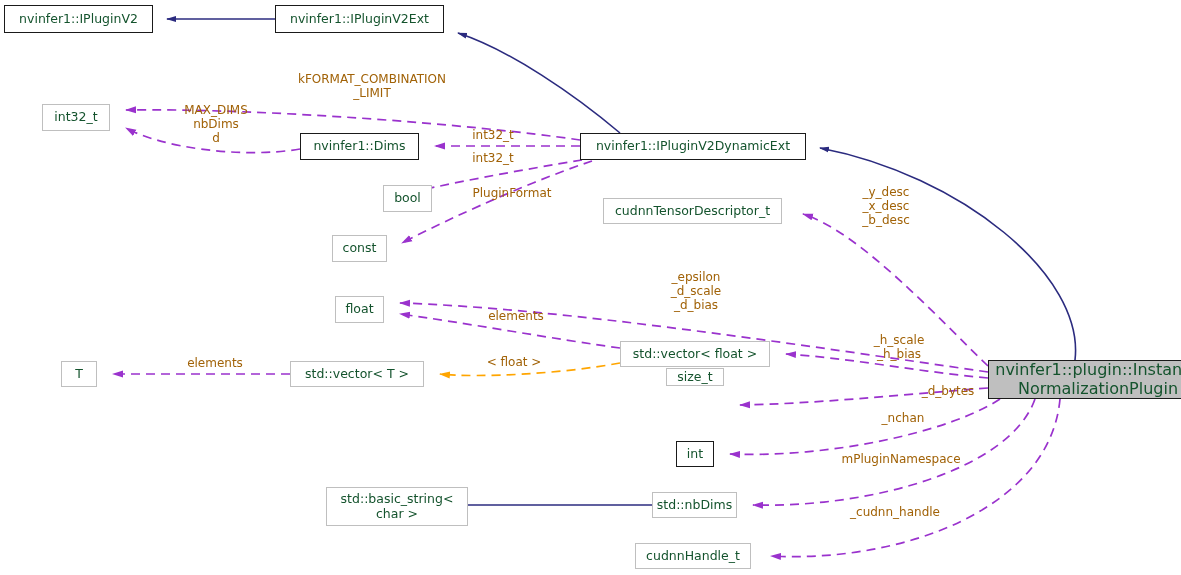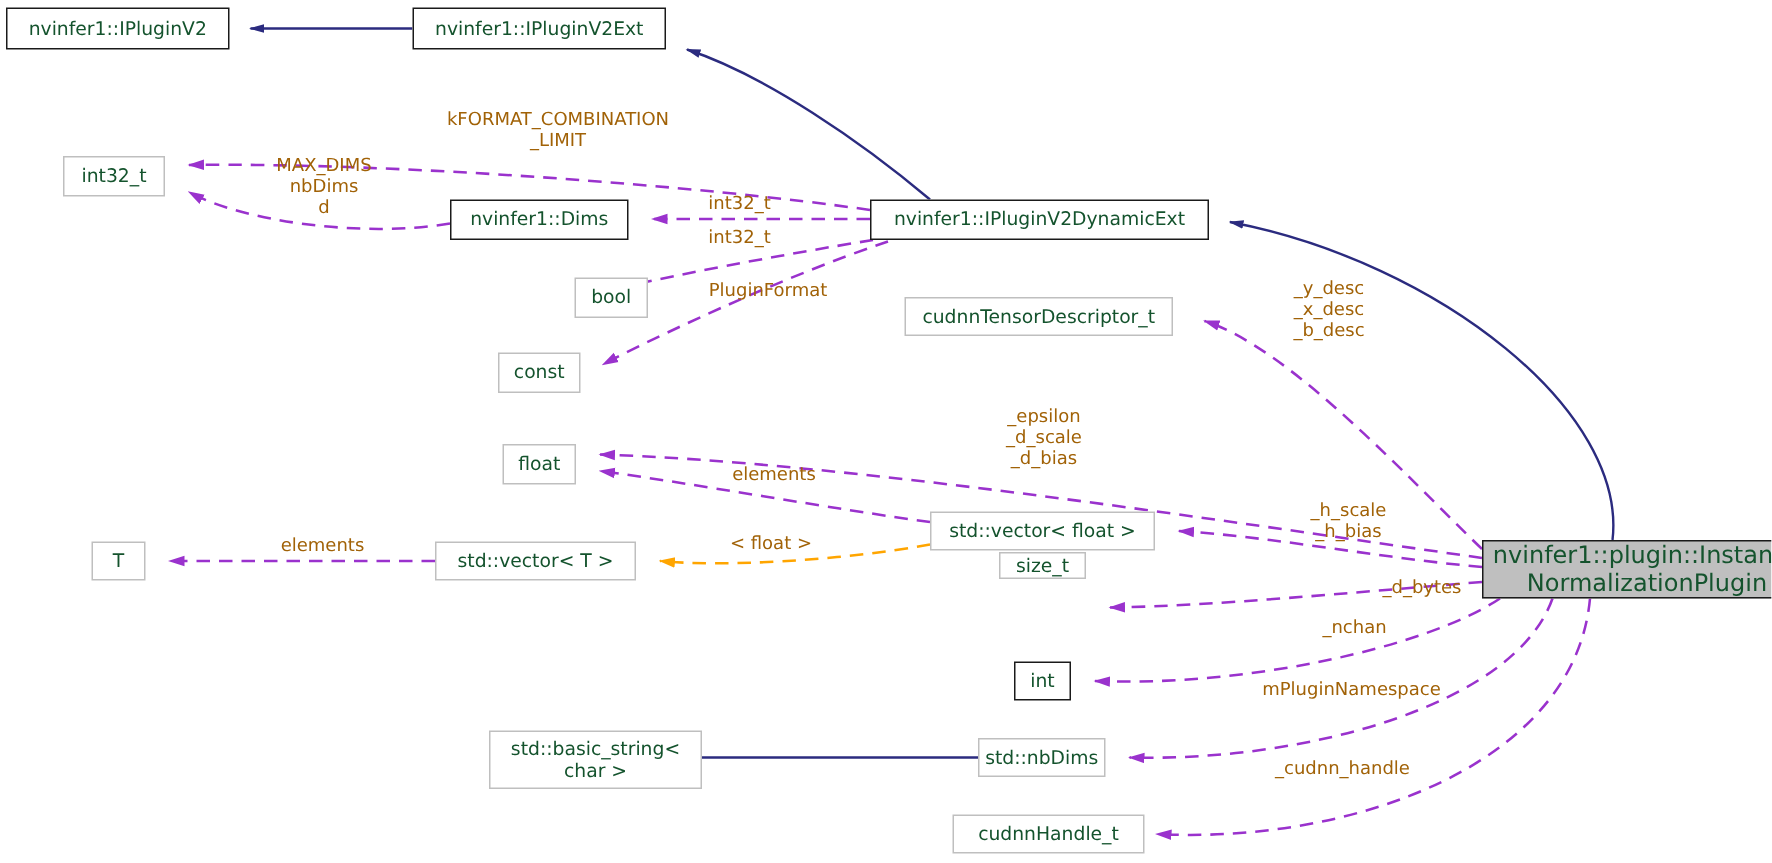--- a/index.html
+++ b/index.html
@@ -114,21 +114,21 @@
   <div class="node thin" style="left:620px;top:341px;width:150px;height:26px;">std::vector&lt; float &gt;</div>
   <div class="node thin" style="left:61px;top:361px;width:36px;height:26px;">T</div>
   <div class="node thin" style="left:290px;top:361px;width:134px;height:26px;">std::vector&lt; T &gt;</div>
   <div class="node filled" style="left:988px;top:360px;width:220px;height:39px;font-size:16px;">nvinfer1::plugin::Instance
 NormalizationPlugin</div>
   <div class="node thin" style="left:666px;top:368px;width:58px;height:18px;">size_t</div>
   <div class="node bold" style="left:676px;top:441px;width:38px;height:26px;">int</div>
   <div class="node thin" style="left:289px;top:487px;width:142px;height:39px;margin-left:37px;">std::basic_string&lt;
 char &gt;</div>
   <div class="node thin" style="left:652px;top:492px;width:85px;height:26px;">std::nbDims</div>
-  <div class="node thin" style="left:635px;top:543px;width:128px;height:26px;text-align:right;">cudnnHandle_t</div>
+  <div class="node thin" style="left:635px;top:543px;width:116px;height:26px;text-align:right;">cudnnHandle_t</div>
 
   <div class="elabel" style="left:277px;top:72px;width:190px;">kFORMAT_COMBINATION
 _LIMIT</div>
   <div class="elabel" style="left:170px;top:103px;width:92px;">MAX_DIMS
 nbDims
 d</div>
   <div class="elabel" style="left:465px;top:128px;width:56px;">int32_t</div>
   <div class="elabel" style="left:465px;top:151px;width:56px;">int32_t</div>
   <div class="elabel" style="left:463px;top:186px;width:98px;">PluginFormat</div>
   <div class="elabel" style="left:848px;top:185px;width:76px;">_y_desc

